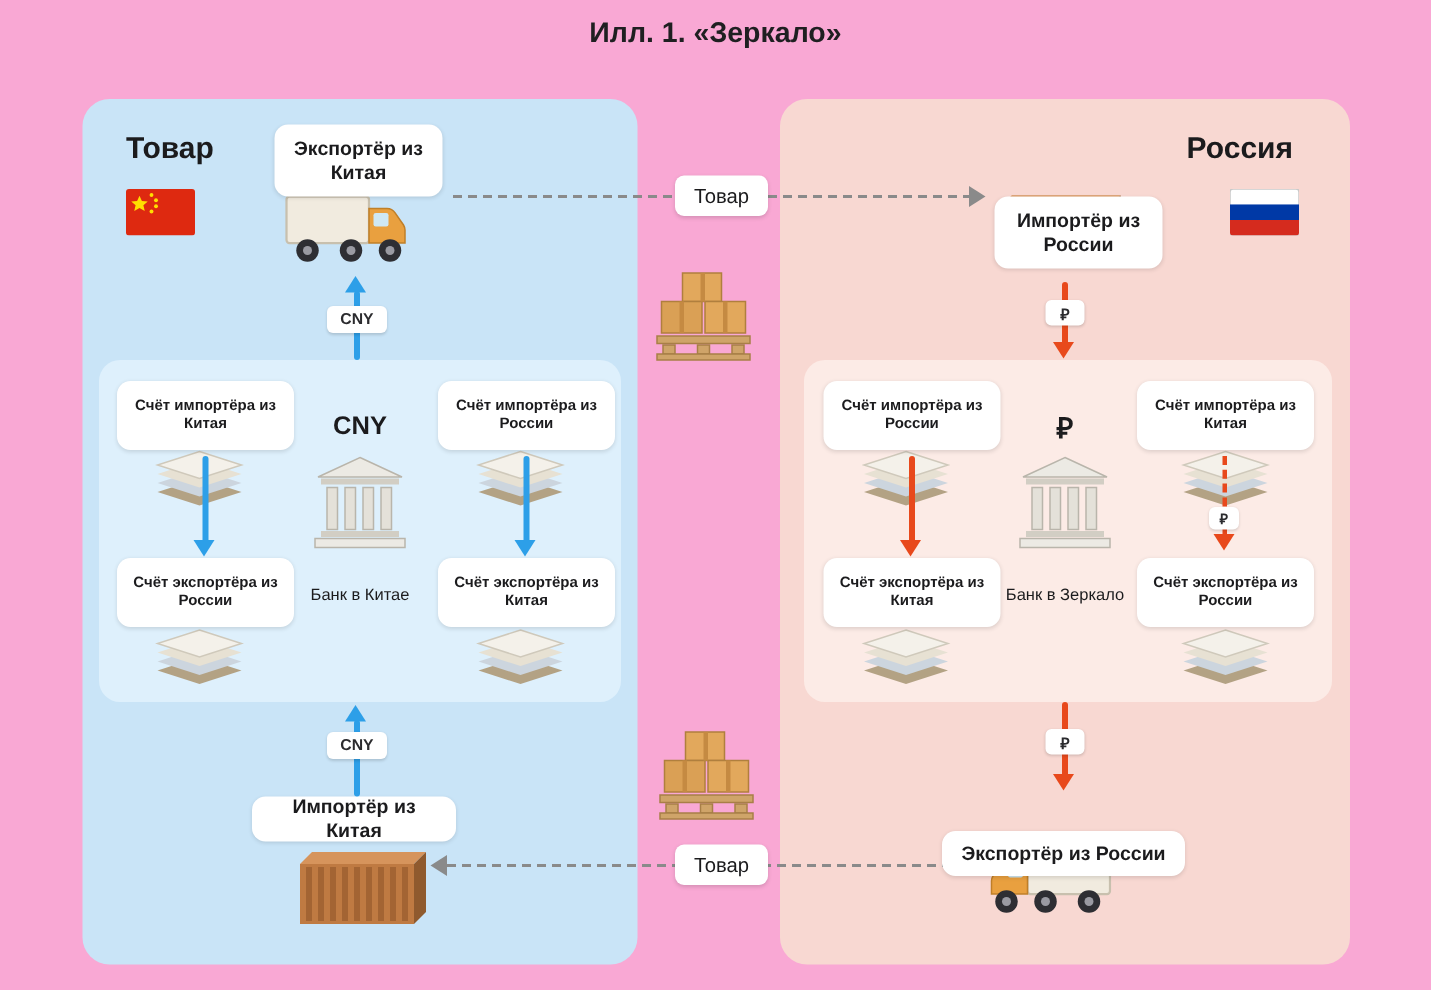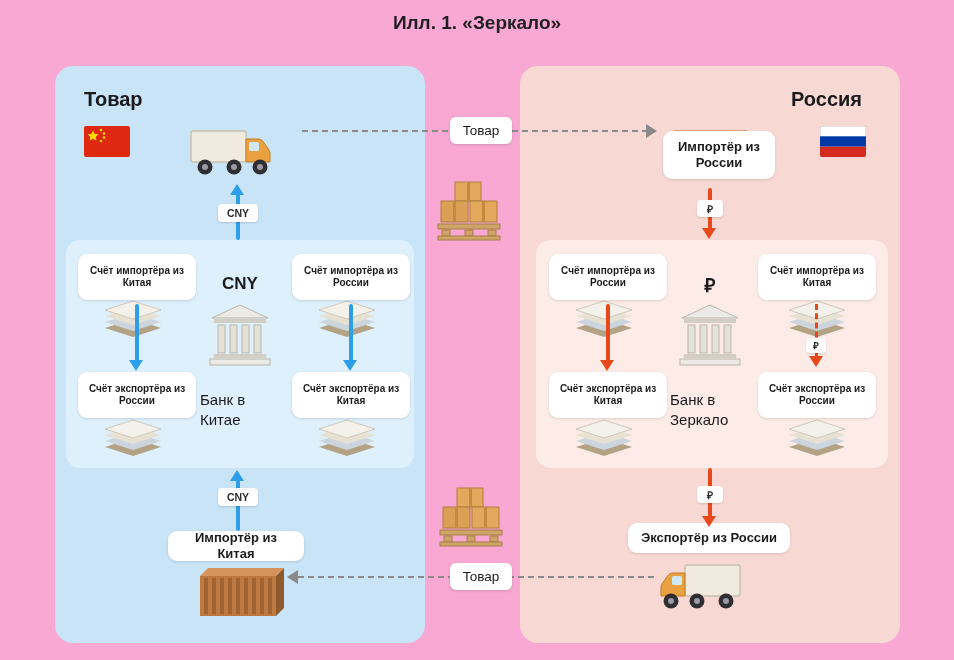--- a/index.html
+++ b/index.html
@@ -24,22 +24,22 @@
 
   .pill { position:absolute; background:#fff; border-radius:4px; display:flex; align-items:center;
           justify-content:center; font-size:10.5px; font-weight:600; color:#2b2b2e;
           box-shadow:0 1px 2px rgba(0,0,0,.15); z-index:6; }
   .goods { position:absolute; background:#fff; border-radius:6px; display:flex; align-items:center;
            justify-content:center; font-size:13.5px; font-weight:500; color:#1b1b1d;
            box-shadow:0 1px 3px rgba(0,0,0,.15); z-index:6; }
 
   .country { position:absolute; font-size:20px; font-weight:700; color:#1b1b1d; }
   .cur-big { position:absolute; font-weight:700; color:#1b1b1d; text-align:center; z-index:3; }
-  .bank-label { position:absolute; font-size:15px; font-weight:500; color:#1b1b1d;
-                text-align:left; line-height:1.3; z-index:3; }
+  .bank-label { position:absolute; font-size:11px; font-weight:500; color:#1b1b1d;
+                text-align:center; line-height:1.3; z-index:3; }
 
   .vline { position:absolute; width:4px; border-radius:2px; z-index:4; }
   .blue  { background:#2d9fe8; }
   .red   { background:#e8491c; }
   .vdash-red { position:absolute; width:0; border-left:3px dashed #e8491c; z-index:4; }
   .hdash { position:absolute; height:0; border-top:2.5px dashed #8a8a8a; z-index:2; }
 
   .head { position:absolute; width:0; height:0; z-index:4; }
   .head-up-blue    { border-left:7px solid transparent; border-right:7px solid transparent; border-bottom:11px solid #2d9fe8; }
   .head-down-blue  { border-left:7px solid transparent; border-right:7px solid transparent; border-top:11px solid #2d9fe8; }
@@ -66,20 +66,23 @@
     <svg width="46" height="31" viewBox="0 0 46 31">
       <rect width="46" height="31" rx="2" fill="#de2910"></rect>
       <path d="M9,4.5 L10.6,8 L14.5,8.3 L11.6,10.9 L12.5,14.7 L9,12.6 L5.5,14.7 L6.4,10.9 L3.5,8.3 L7.4,8 Z" fill="#ffde00"></path>
       <circle cx="17" cy="4" r="1.3" fill="#ffde00"></circle>
       <circle cx="20" cy="7.5" r="1.3" fill="#ffde00"></circle>
       <circle cx="20" cy="11.5" r="1.3" fill="#ffde00"></circle>
       <circle cx="17" cy="15" r="1.3" fill="#ffde00"></circle>
     </svg>
   </div>
 
+  <div class="wbox actor" style="left:183px; top:83px; width:112px; height:48px;">
+    <span>Экспортёр из Китая</span>
+  </div>
 
   <div class="icon" style="left:190px; top:126px;">
     <svg width="86" height="54" viewBox="0 0 86 54">
       <rect x="1" y="5" width="55" height="31" rx="2" fill="#f1ebdf" stroke="#c8c0ae" stroke-width="1.5"></rect>
       <path d="M56 13 h12 c2.2 0 4.2 1.1 5.4 2.9 l5.6 8.1 c0.6 1 1 2.1 1 3.3 V36 H56 Z" fill="#e9a03f" stroke="#c07f28" stroke-width="1"></path>
       <rect x="59" y="16" width="10" height="9" rx="1.5" fill="#cfe8f4"></rect>
       <circle cx="15" cy="41" r="7.5" fill="#2e2e33"></circle>
         <circle cx="15" cy="41" r="3" fill="#9a9aa2"></circle>
       <circle cx="44" cy="41" r="7.5" fill="#2e2e33"></circle>
         <circle cx="44" cy="41" r="3" fill="#9a9aa2"></circle>
@@ -341,21 +344,21 @@
       <rect x="6" y="51" width="52" height="4" fill="#d2cec4"></rect>
       <rect x="2" y="56" width="60" height="6" fill="#eceae4" stroke="#b9b5ab" stroke-width="1"></rect>
     </svg>
   </div>
   <div class="bank-label" style="left:670px; top:390px; width:80px;">Банк в Зеркало</div>
 
   <div class="vline red" style="left:708px; top:468px; height:50px;"></div>
   <div class="head head-down-red" style="left:702px; top:516px;"></div>
   <div class="pill" style="left:697px; top:486px; width:26px; height:17px;">₽</div>
 
-  <div class="wbox actor" style="left:628px; top:523px; width:162px; height:30px;">
+  <div class="wbox actor" style="left:628px; top:554px; width:162px; height:30px;">
     <span>Экспортёр из России</span>
   </div>
 
   <div class="icon flip" style="left:655px; top:560px;">
     <svg width="86" height="54" viewBox="0 0 86 54">
       <rect x="1" y="5" width="55" height="31" rx="2" fill="#f1ebdf" stroke="#c8c0ae" stroke-width="1.5"></rect>
       <path d="M56 13 h12 c2.2 0 4.2 1.1 5.4 2.9 l5.6 8.1 c0.6 1 1 2.1 1 3.3 V36 H56 Z" fill="#e9a03f" stroke="#c07f28" stroke-width="1"></path>
       <rect x="59" y="16" width="10" height="9" rx="1.5" fill="#cfe8f4"></rect>
       <circle cx="15" cy="41" r="7.5" fill="#2e2e33"></circle>
         <circle cx="15" cy="41" r="3" fill="#9a9aa2"></circle>

